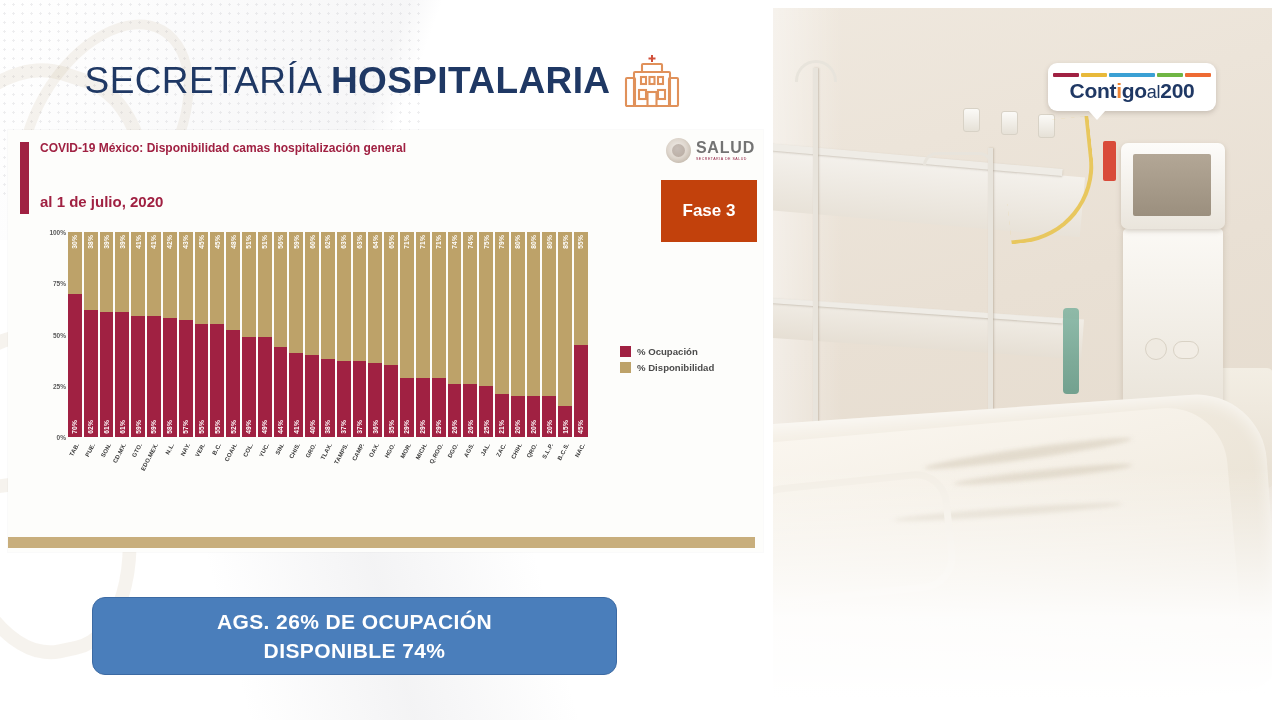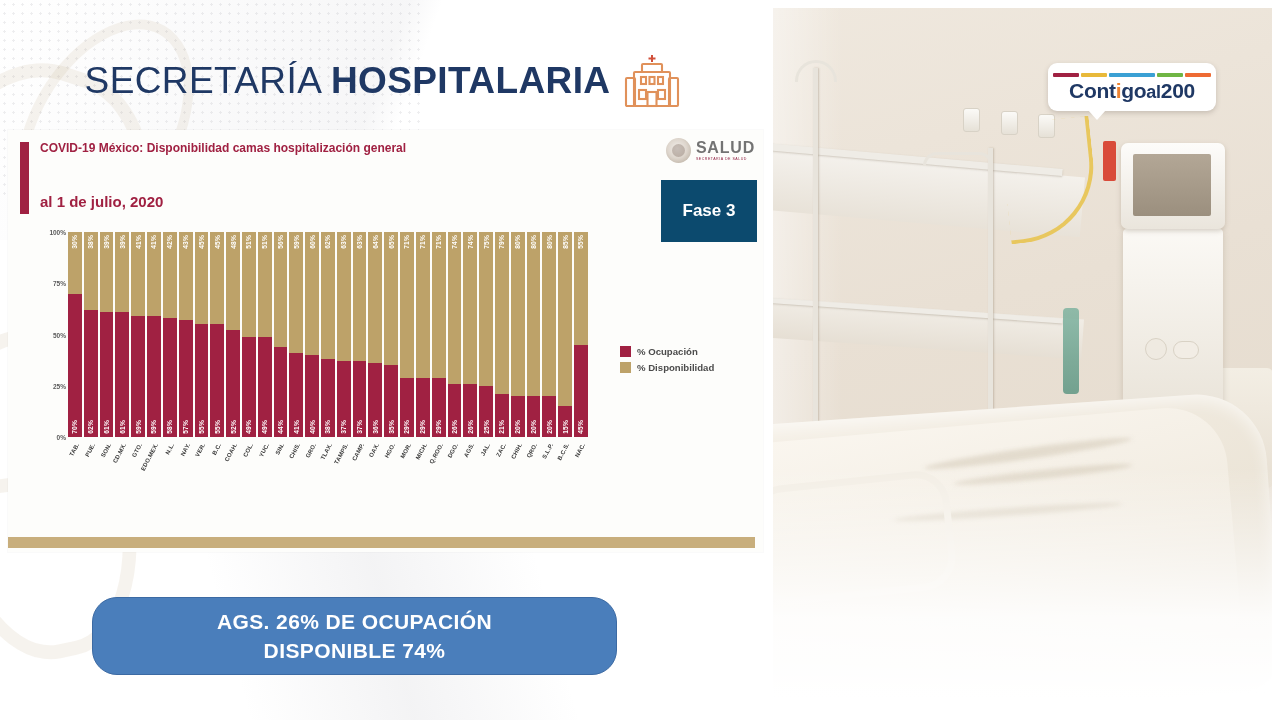--- a/index.html
+++ b/index.html
@@ -85,21 +85,21 @@
     content: ""; position: absolute; left: 6px; top: 6px; width: 13px; height: 13px;
     border-radius: 50%; background: rgba(120,100,90,0.35);
   }
   #salud-wordmark { line-height: 1; }
   #salud-name { font-size: 16px; font-weight: 700; color: #737373; letter-spacing: .8px; }
   #salud-sub { font-size: 3.6px; color: #8d1b3d; letter-spacing: .5px; margin-top: 2px; }
 
   
   #fase-badge {
     position: absolute; right: 6px; top: 50px;
-    width: 96px; height: 62px; background: #0c4a6e;
+    width: 96px; height: 62px; background: #c2410c;
     display: flex; align-items: center; justify-content: center;
     color: #ffffff; font-size: 17px; font-weight: 700;
   }
 
   
   #plot-wrap { position: absolute; left: 0; top: 96px; width: 755px; height: 290px; }
   #plot-area {
     position: absolute; left: 60px; top: 6px; width: 520px; height: 205px;
     display: flex; align-items: flex-end; gap: 2px;
   }
@@ -153,21 +153,21 @@
     font-size: 5.8px; color: #8a8a8a; letter-spacing: .15px;
   }
   #gold-strip {
     position: absolute; left: 8px; top: 537px; width: 747px; height: 11px;
     background: #c8ae7c;
   }
 
   
   #ags-banner {
     position: absolute; left: 92px; top: 597px; width: 525px; height: 78px;
-    background: #4a7ebb; border: 1.5px solid #3c6aa3; border-radius: 25px;
+    background: #4a7ebb; border: 1.5px solid #3c6aa3; border-radius: 13px;
     display: flex; flex-direction: column; align-items: center; justify-content: center;
     gap: 5px; color: #ffffff; font-weight: 700; font-size: 21px; letter-spacing: .4px;
   }
 
   
   #photo-panel {
     position: absolute; left: 765px; top: 0; width: 515px; height: 720px;
     background: #fff; overflow: hidden;
   }
   #photo {
@@ -291,21 +291,21 @@
     content: ""; position: absolute; left: 40px; bottom: -9px;
     border-left: 9px solid transparent; border-right: 9px solid transparent;
     border-top: 10px solid #ffffff;
   }
   #contigo-bars { display: flex; gap: 2px; margin-bottom: 3px; }
   .cb { height: 4px; border-radius: 1px; }
   #contigo-word {
     font-size: 21px; font-weight: 700; color: #1f3864; letter-spacing: -.3px;
     white-space: nowrap; line-height: 1;
   }
-  #contigo-word .al { font-weight: 700; font-size: 18px; }
+  #contigo-word .al { font-weight: 400; font-size: 18px; }
   #contigo-word .dot { color: #ee8432; }
 </style>
 </head>
 <body>
 
 <div id="slide-panel">
   <div class="dotgrid"></div>
   <div class="wm wm1"></div>
   <div class="wm wm2"></div>
   <div class="wm wm3"></div>

